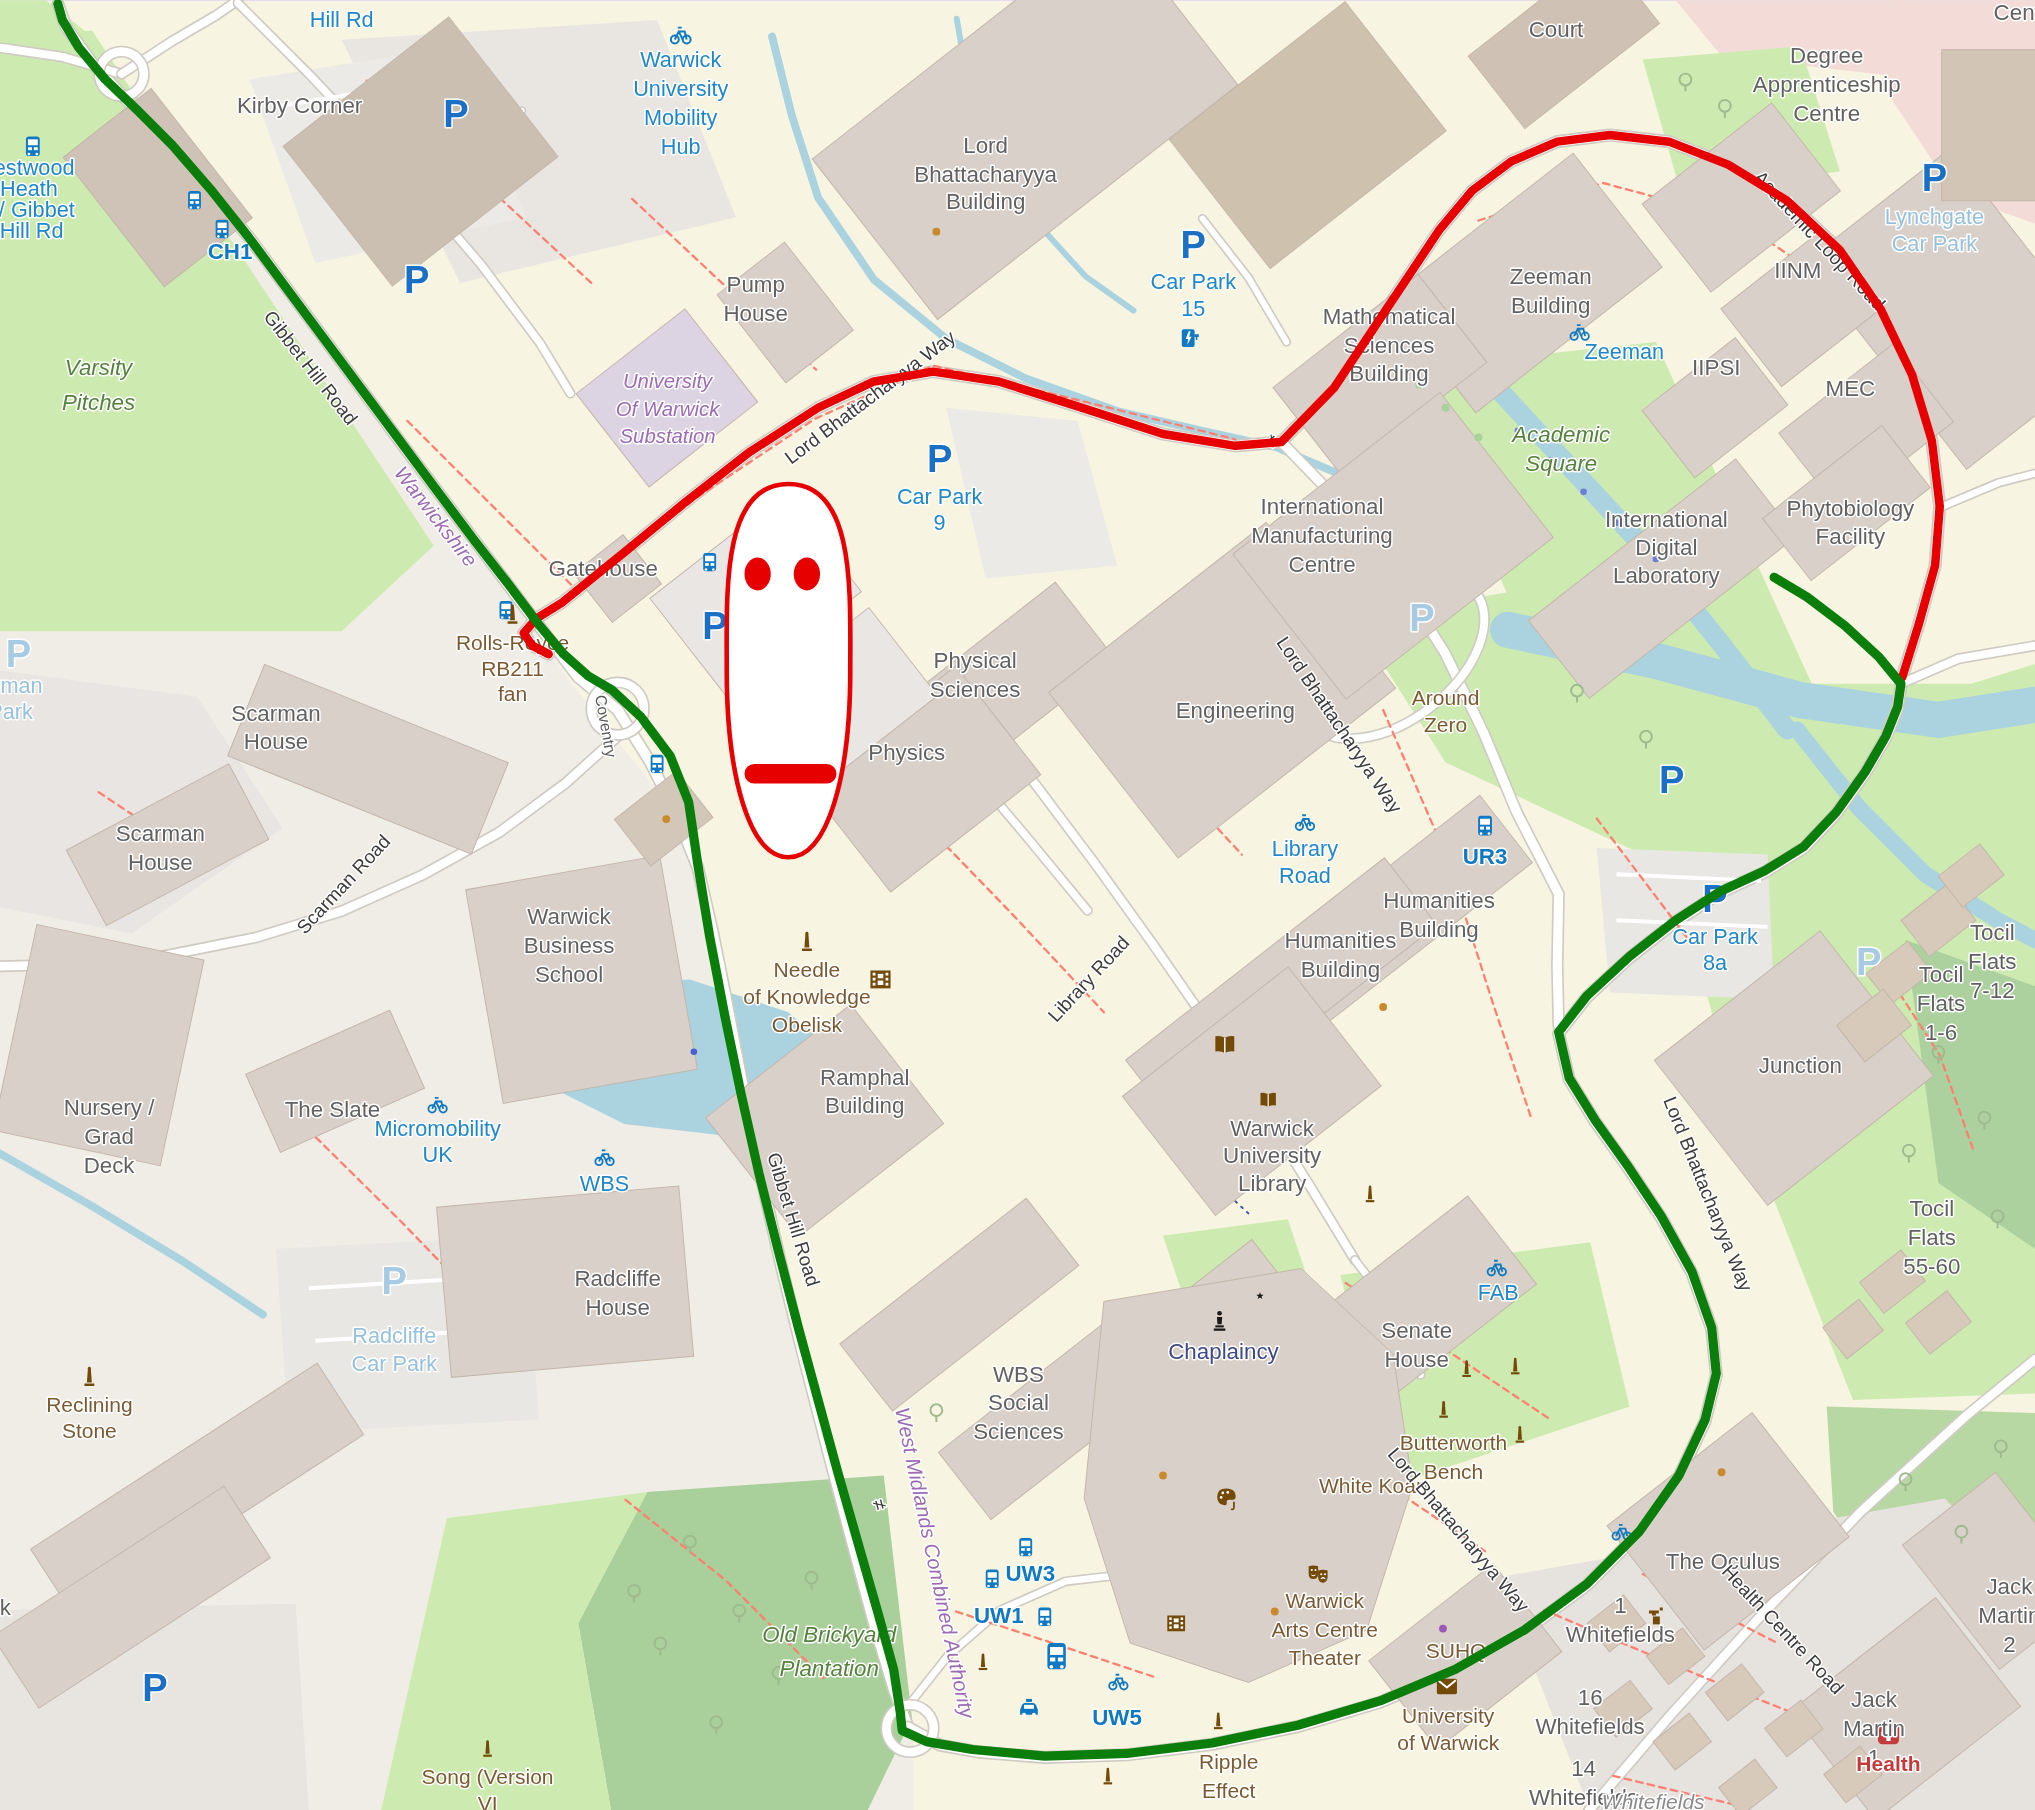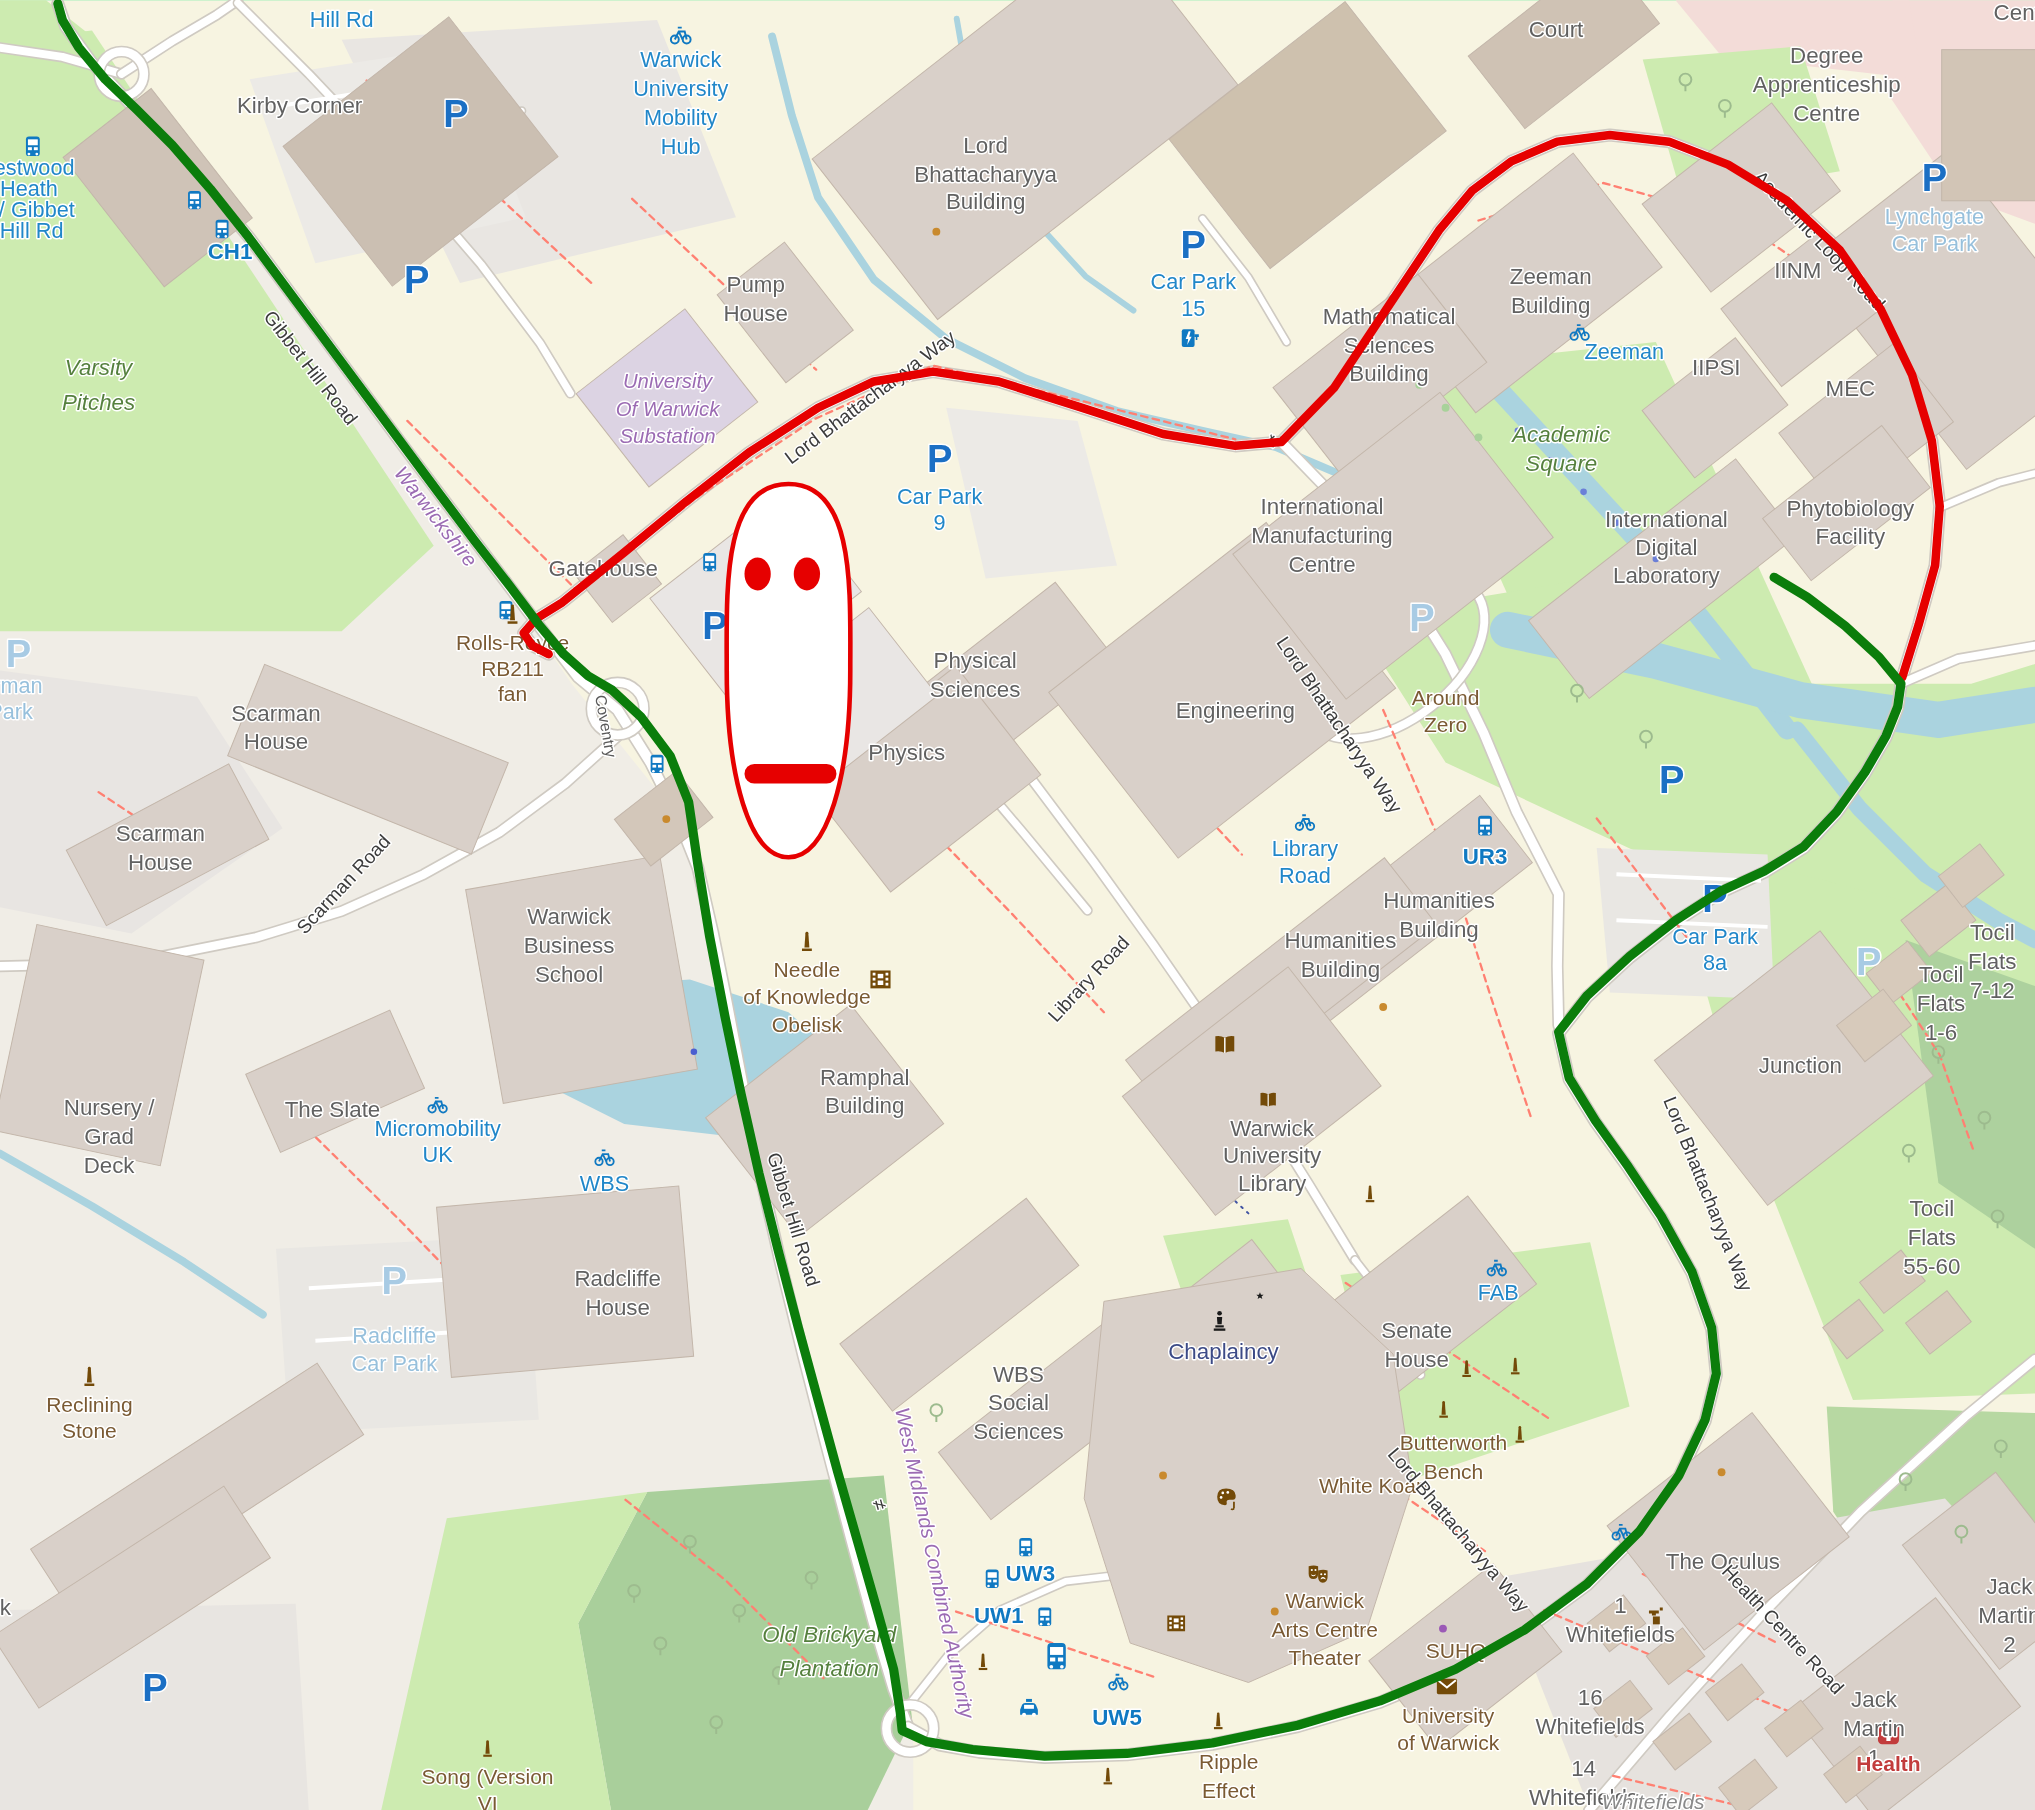--- a/index.html
+++ b/index.html
@@ -1,16 +1,16 @@
 <!DOCTYPE html>
 <html style="font-size:10.5px"><head>
 <meta charset="utf-8">
 <style>
   html,body{margin:0;padding:0;background:#fff}
-  .map{position:relative;width:2035px;height:1811px;overflow:hidden;background:#86efac;
+  .map{position:relative;width:2035px;height:1811px;overflow:hidden;background:#c4b5fd;
        font-family:"Liberation Sans",sans-serif}
   .map svg{position:absolute;left:0;top:0;width:100%;height:100%;display:block}
   text.lbl{font-family:"Liberation Sans",sans-serif;text-anchor:middle;
            paint-order:stroke;stroke:#ffffff;stroke-width:4.5px;stroke-linejoin:round}
   .g{fill:#616161;font-size:34px}
   .gyi{fill:#8a8a8a;font-size:32px;font-style:italic}
   .road{fill:#3c3c3c;font-size:29px;stroke-width:3px}
   .roadsm{fill:#5a5a5a;font-size:24px;stroke-width:3px}
   .b{fill:#1079c2;font-size:34px;font-weight:700}
   .bb{fill:#2187c9;font-size:33px}

